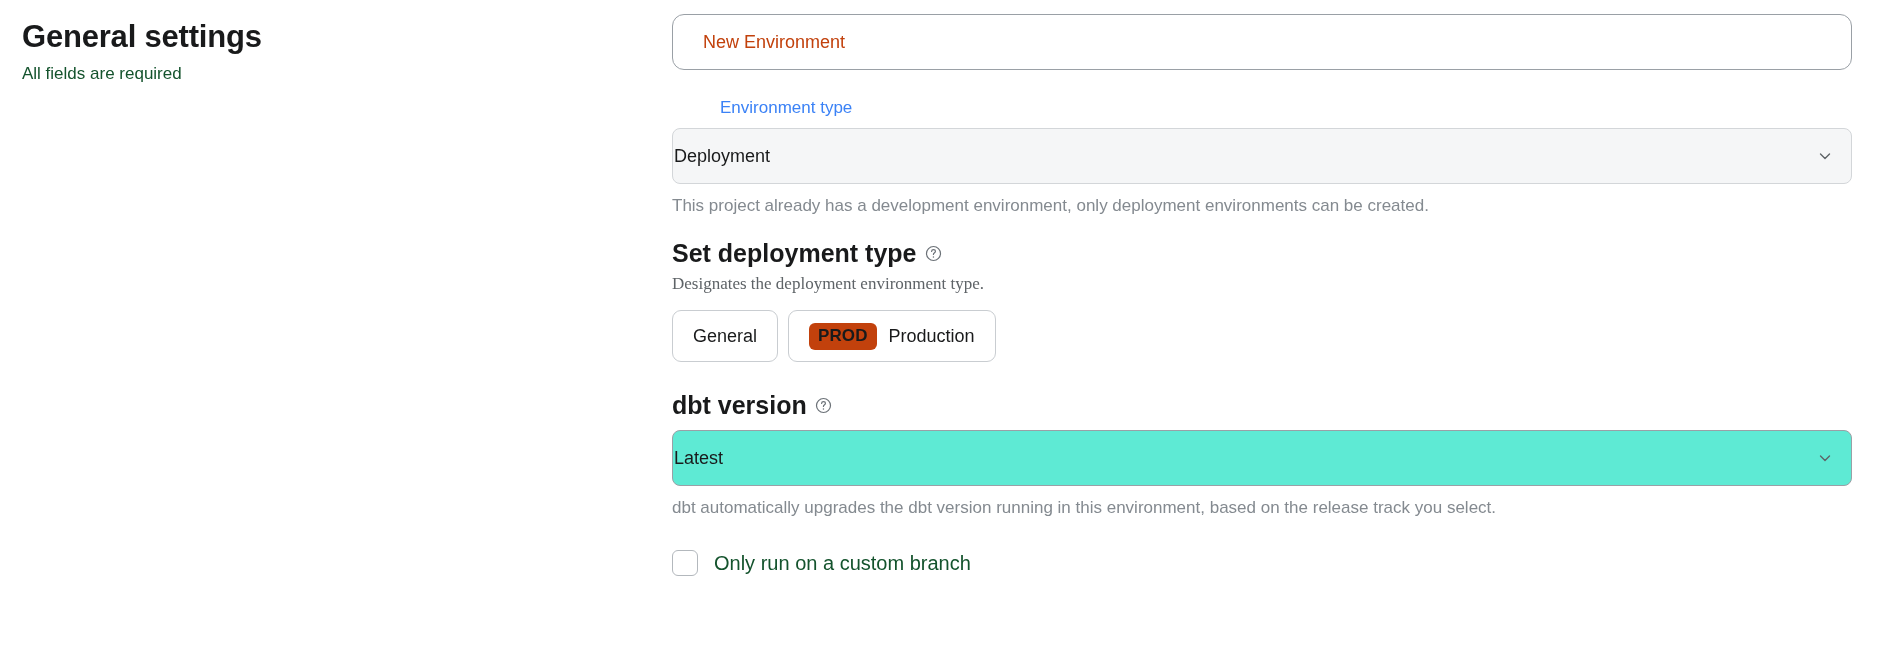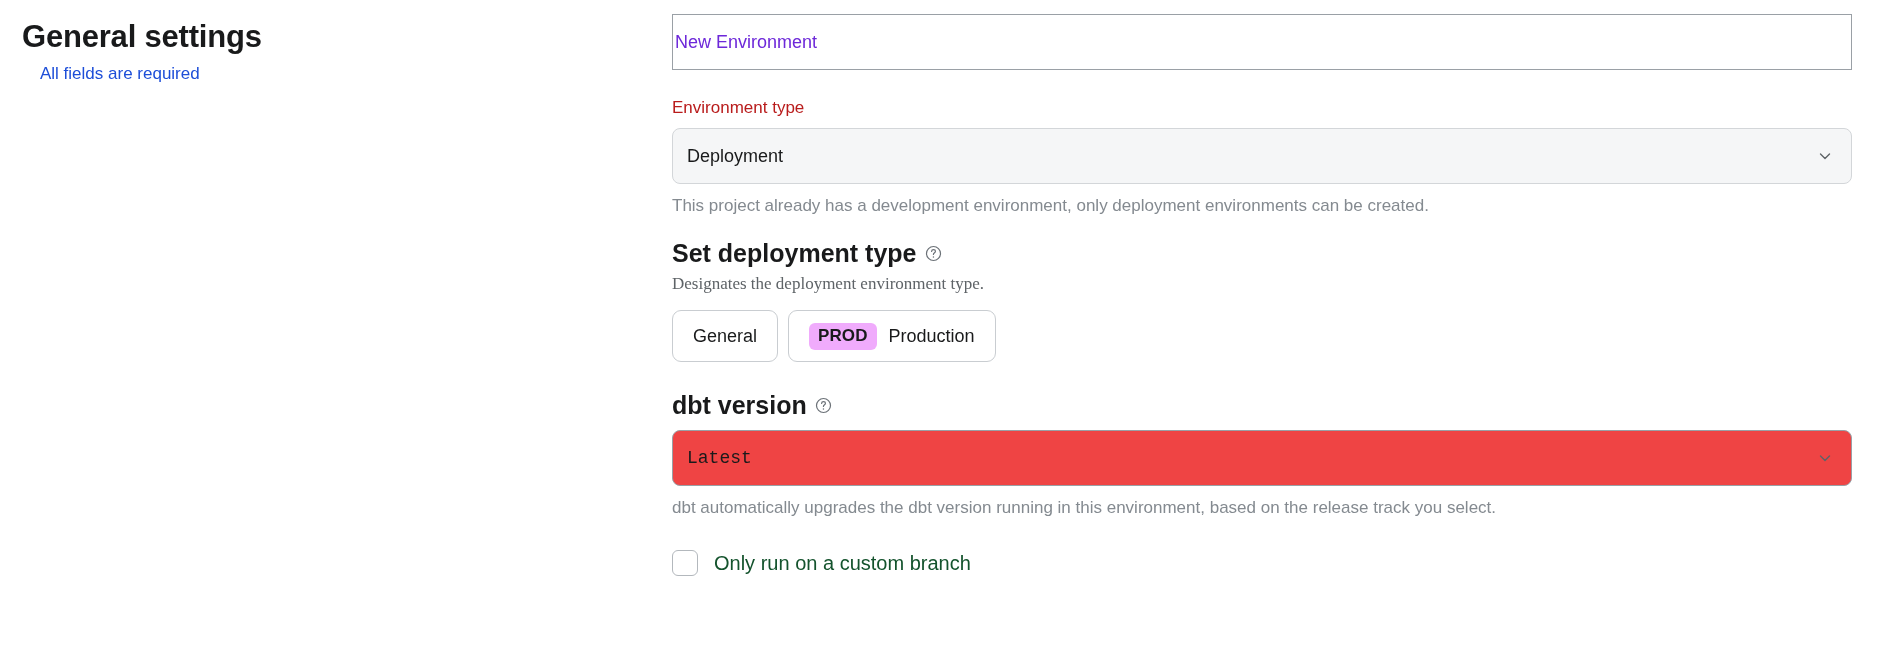--- a/index.html
+++ b/index.html
@@ -32,75 +32,74 @@
     font-size: 31px;
     line-height: 38px;
     font-weight: 700;
     color: #191a1b;
     letter-spacing: -0.2px;
     margin: 0;
   }
   .page-subtitle {
     font-size: 17px;
     line-height: 24px;
-    color: #1d4ed8;
-    margin: 6px 0 0 18px;
+    color: #14532d;
+    margin: 6px 0 0 0;
   }
 
   
   .form-col {
     position: absolute;
     left: 672px;
     top: 14px;
     width: 1180px;
   }
 
   .field-label {
     font-size: 17px;
     line-height: 24px;
     color: #303437;
     margin: 0 0 8px 0;
     display: block;
   }
-  .field-label.disabled { color: #b91c1c; }
+  .field-label.disabled { color: #3b82f6; margin-left: 48px; }
 
   .text-input {
     width: 100%;
     height: 56px;
     border: 1px solid #9aa0a6;
-    border-radius: 0;
+    border-radius: 12px;
     background: #ffffff;
     font-size: 18px;
     line-height: 24px;
-    color: #6d28d9;
-    padding: 0 2px;
+    color: #c2410c;
+    padding: 0 30px;
     font-family: "Liberation Sans", sans-serif;
     outline: none;
     display: flex;
     align-items: center;
   }
 
   .select-box {
     position: relative;
     width: 100%;
     height: 56px;
     border: 1px solid #d3d6d9;
     border-radius: 8px;
     background: #f5f6f7;
     display: flex;
     align-items: center;
-    padding: 0 14px;
+    padding: 0 1px;
     font-size: 18px;
     color: #191a1b;
     cursor: pointer;
   }
   .select-box.enabled {
-    background: #ef4444;
+    background: #5eead4;
     border-color: #9aa0a6;
-    font-family: Liberation Mono, monospace;
   }
   .chevron {
     position: absolute;
     right: 18px;
     top: 50%;
     transform: translateY(-50%);
     width: 16px;
     height: 16px;
     display: flex;
     align-items: center;
@@ -261,21 +260,21 @@
       <p class="section-desc">Designates the deployment environment type.</p>
 
       <div class="seg-group">
 
         <button class="seg-btn">
           <span class="seg-label">General</span>
         </button>
 
 
         <button class="seg-btn">
-          <span class="seg-badge" style="background:#f0abfc">PROD</span>
+          <span class="seg-badge" style="background:#c2410c">PROD</span>
           <span class="seg-label">Production</span>
         </button>
 
       </div>
     </div>
 
     <div class="spacer-30"></div>
 
     <div class="block">
       <div class="section-head">

